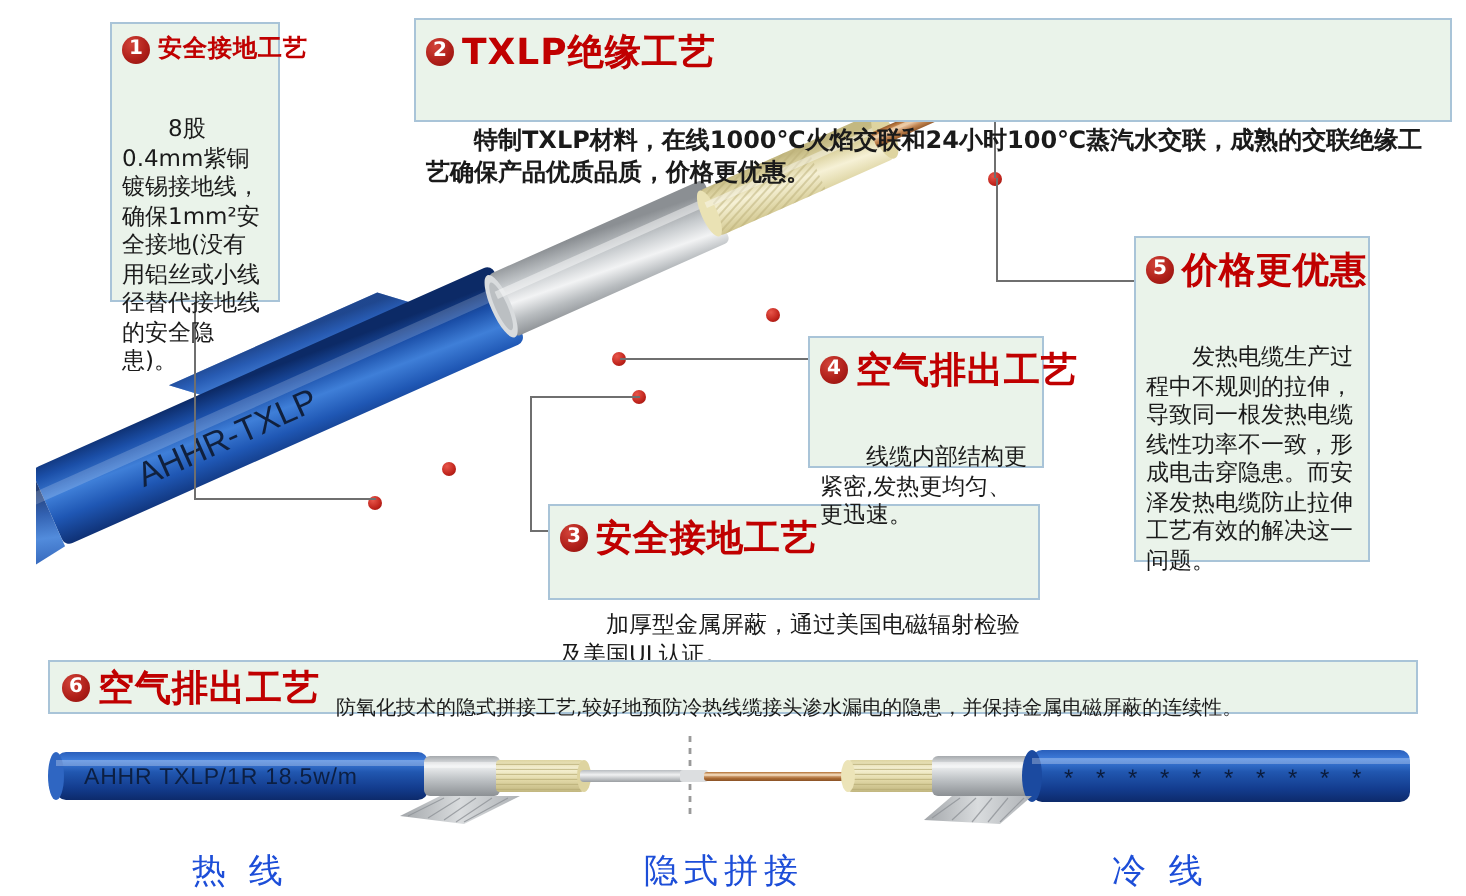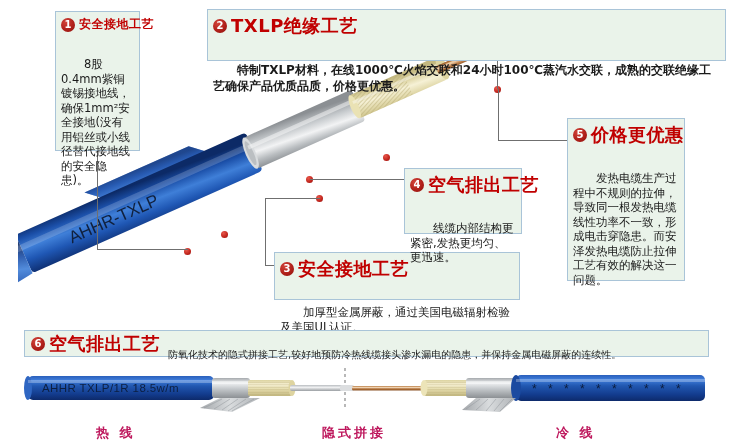--- a/index.html
+++ b/index.html
@@ -100,23 +100,23 @@
   
   #cable-bottom {
     position: absolute;
     left: 24px;
     top: 366px;
     width: 685px;
     height: 50px;
   }
   .wirelabel {
     position: absolute;
-    font-size: 13px;
-    font-weight: bold;
-    color: #be185d;
+    font-size: 17px;
+    font-weight: normal;
+    color: #1d4ed8;
     letter-spacing: 3px;
     white-space: nowrap;
   }
   #label-hot   { left: 96px;  top: 424px; }
   #label-joint { left: 322px; top: 424px; }
   #label-cold  { left: 556px; top: 424px; }
 </style>
 </head>
 <body>
 

